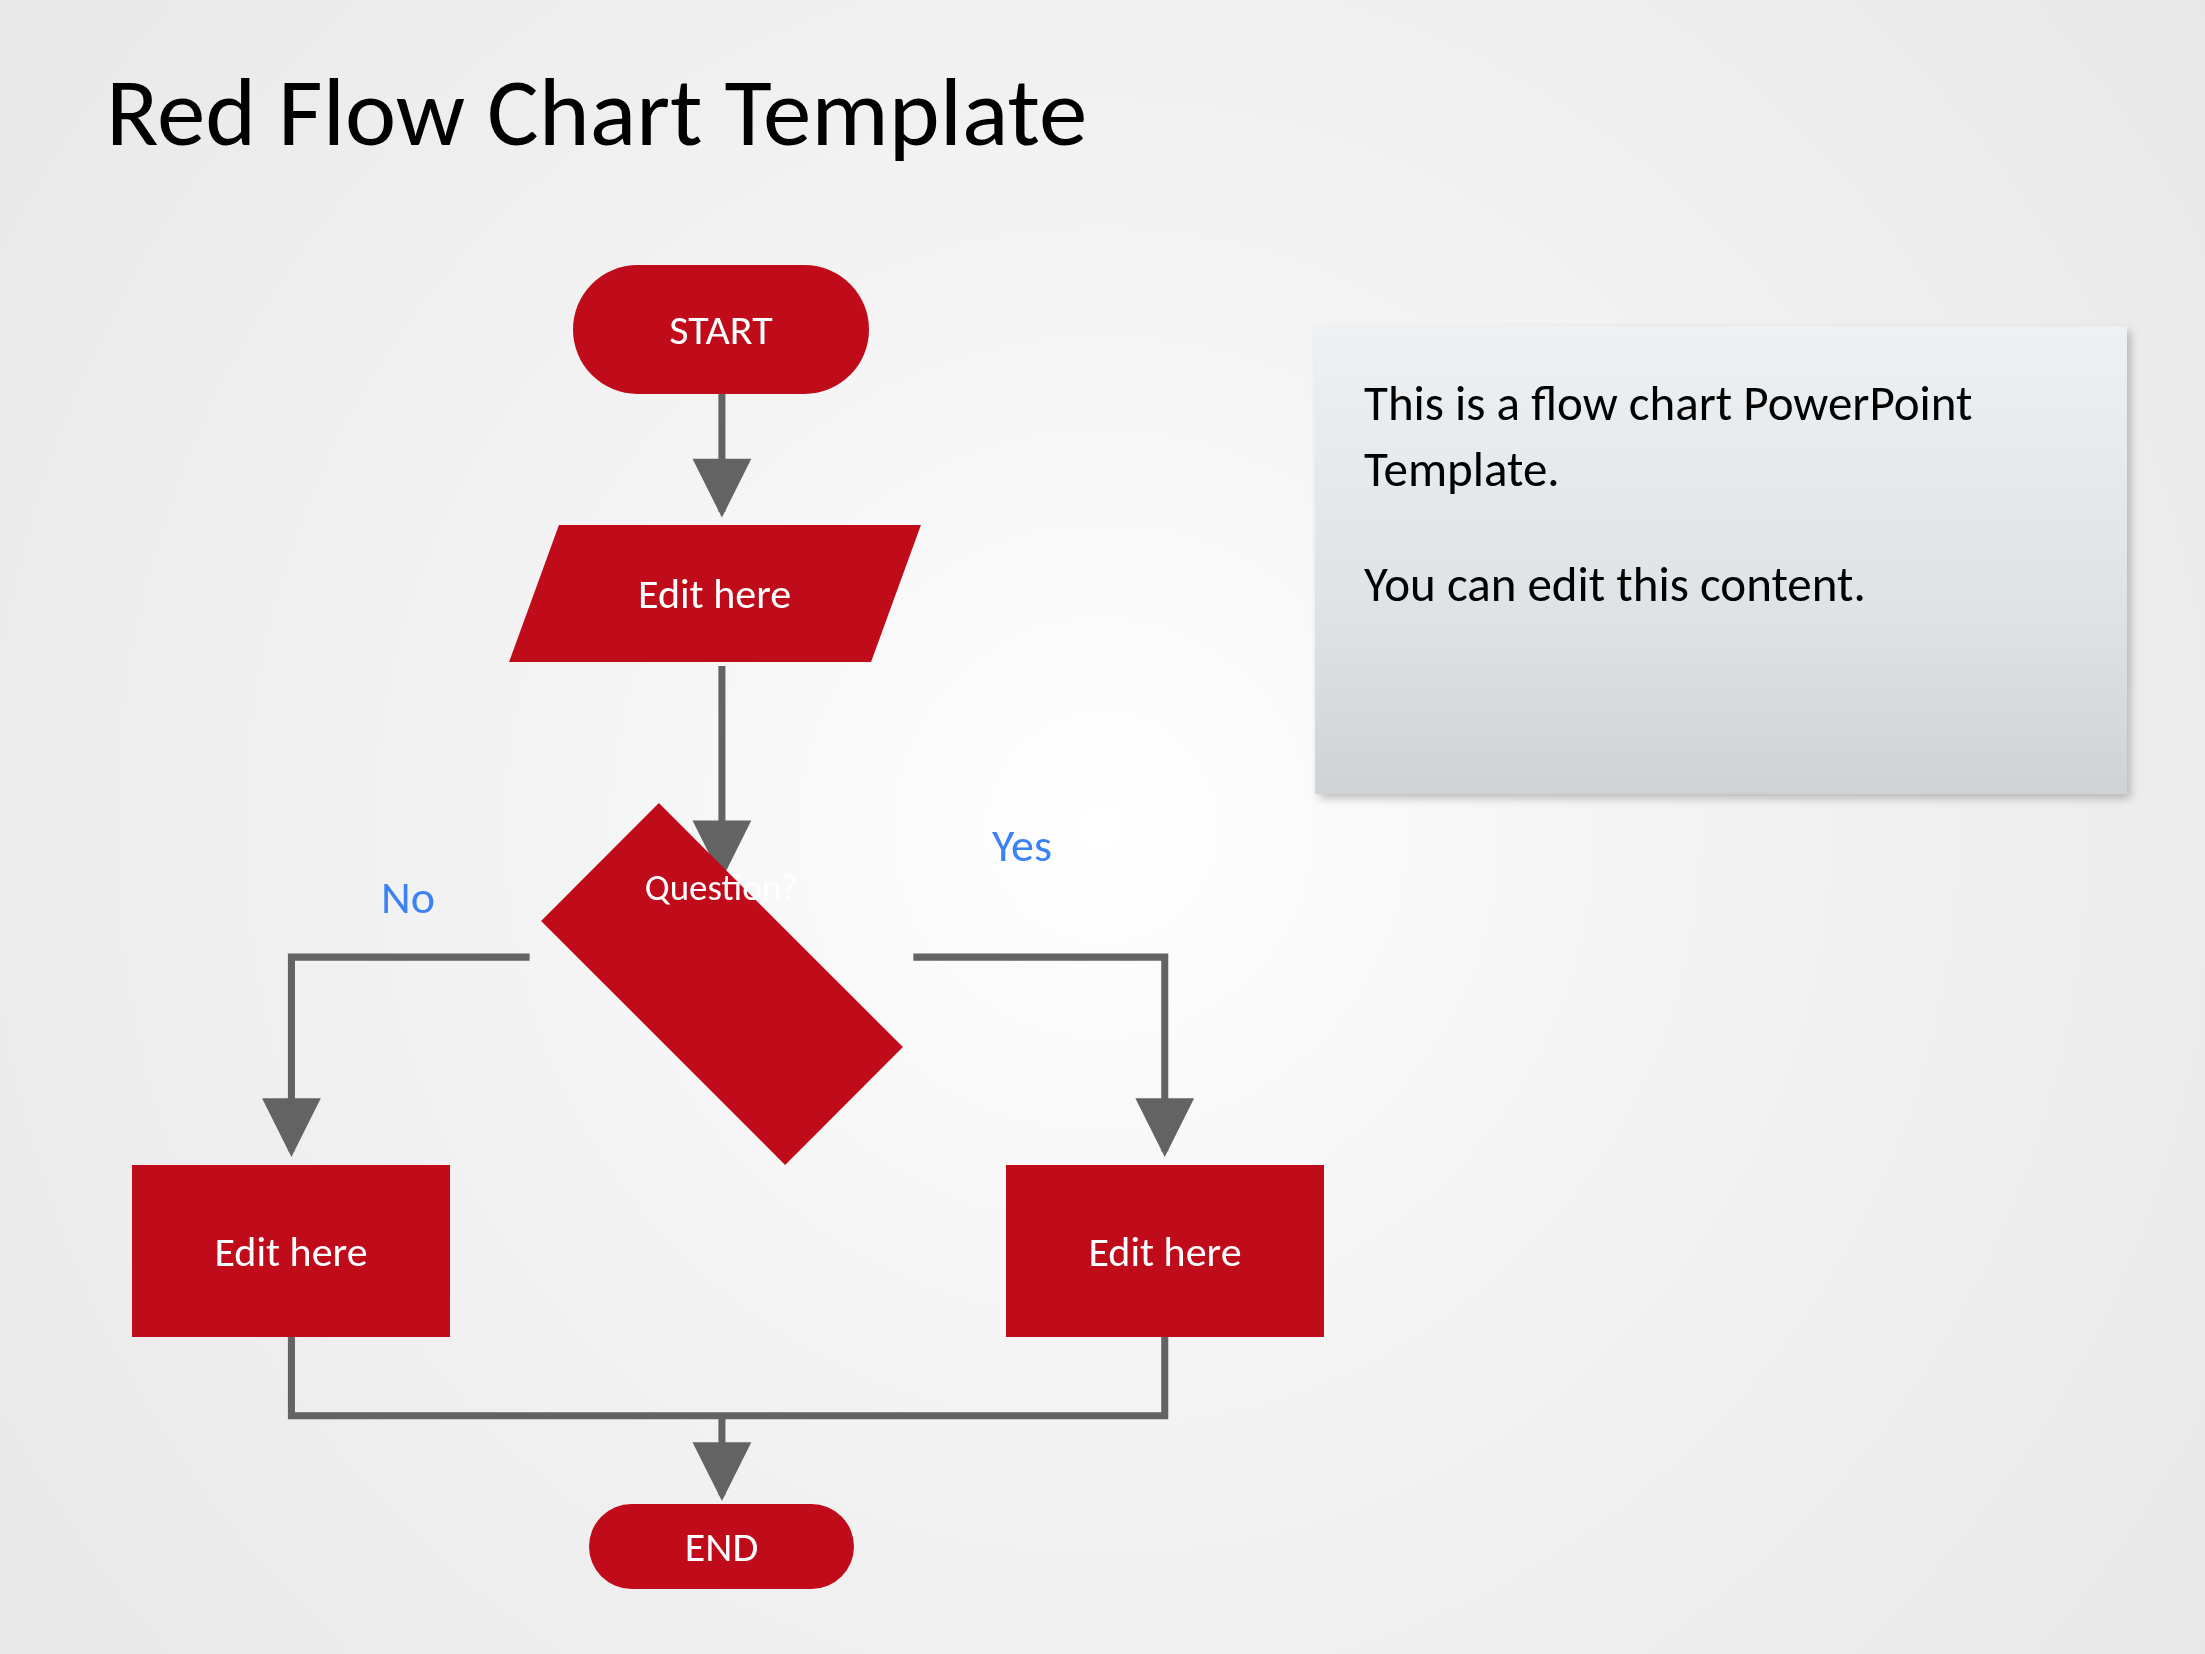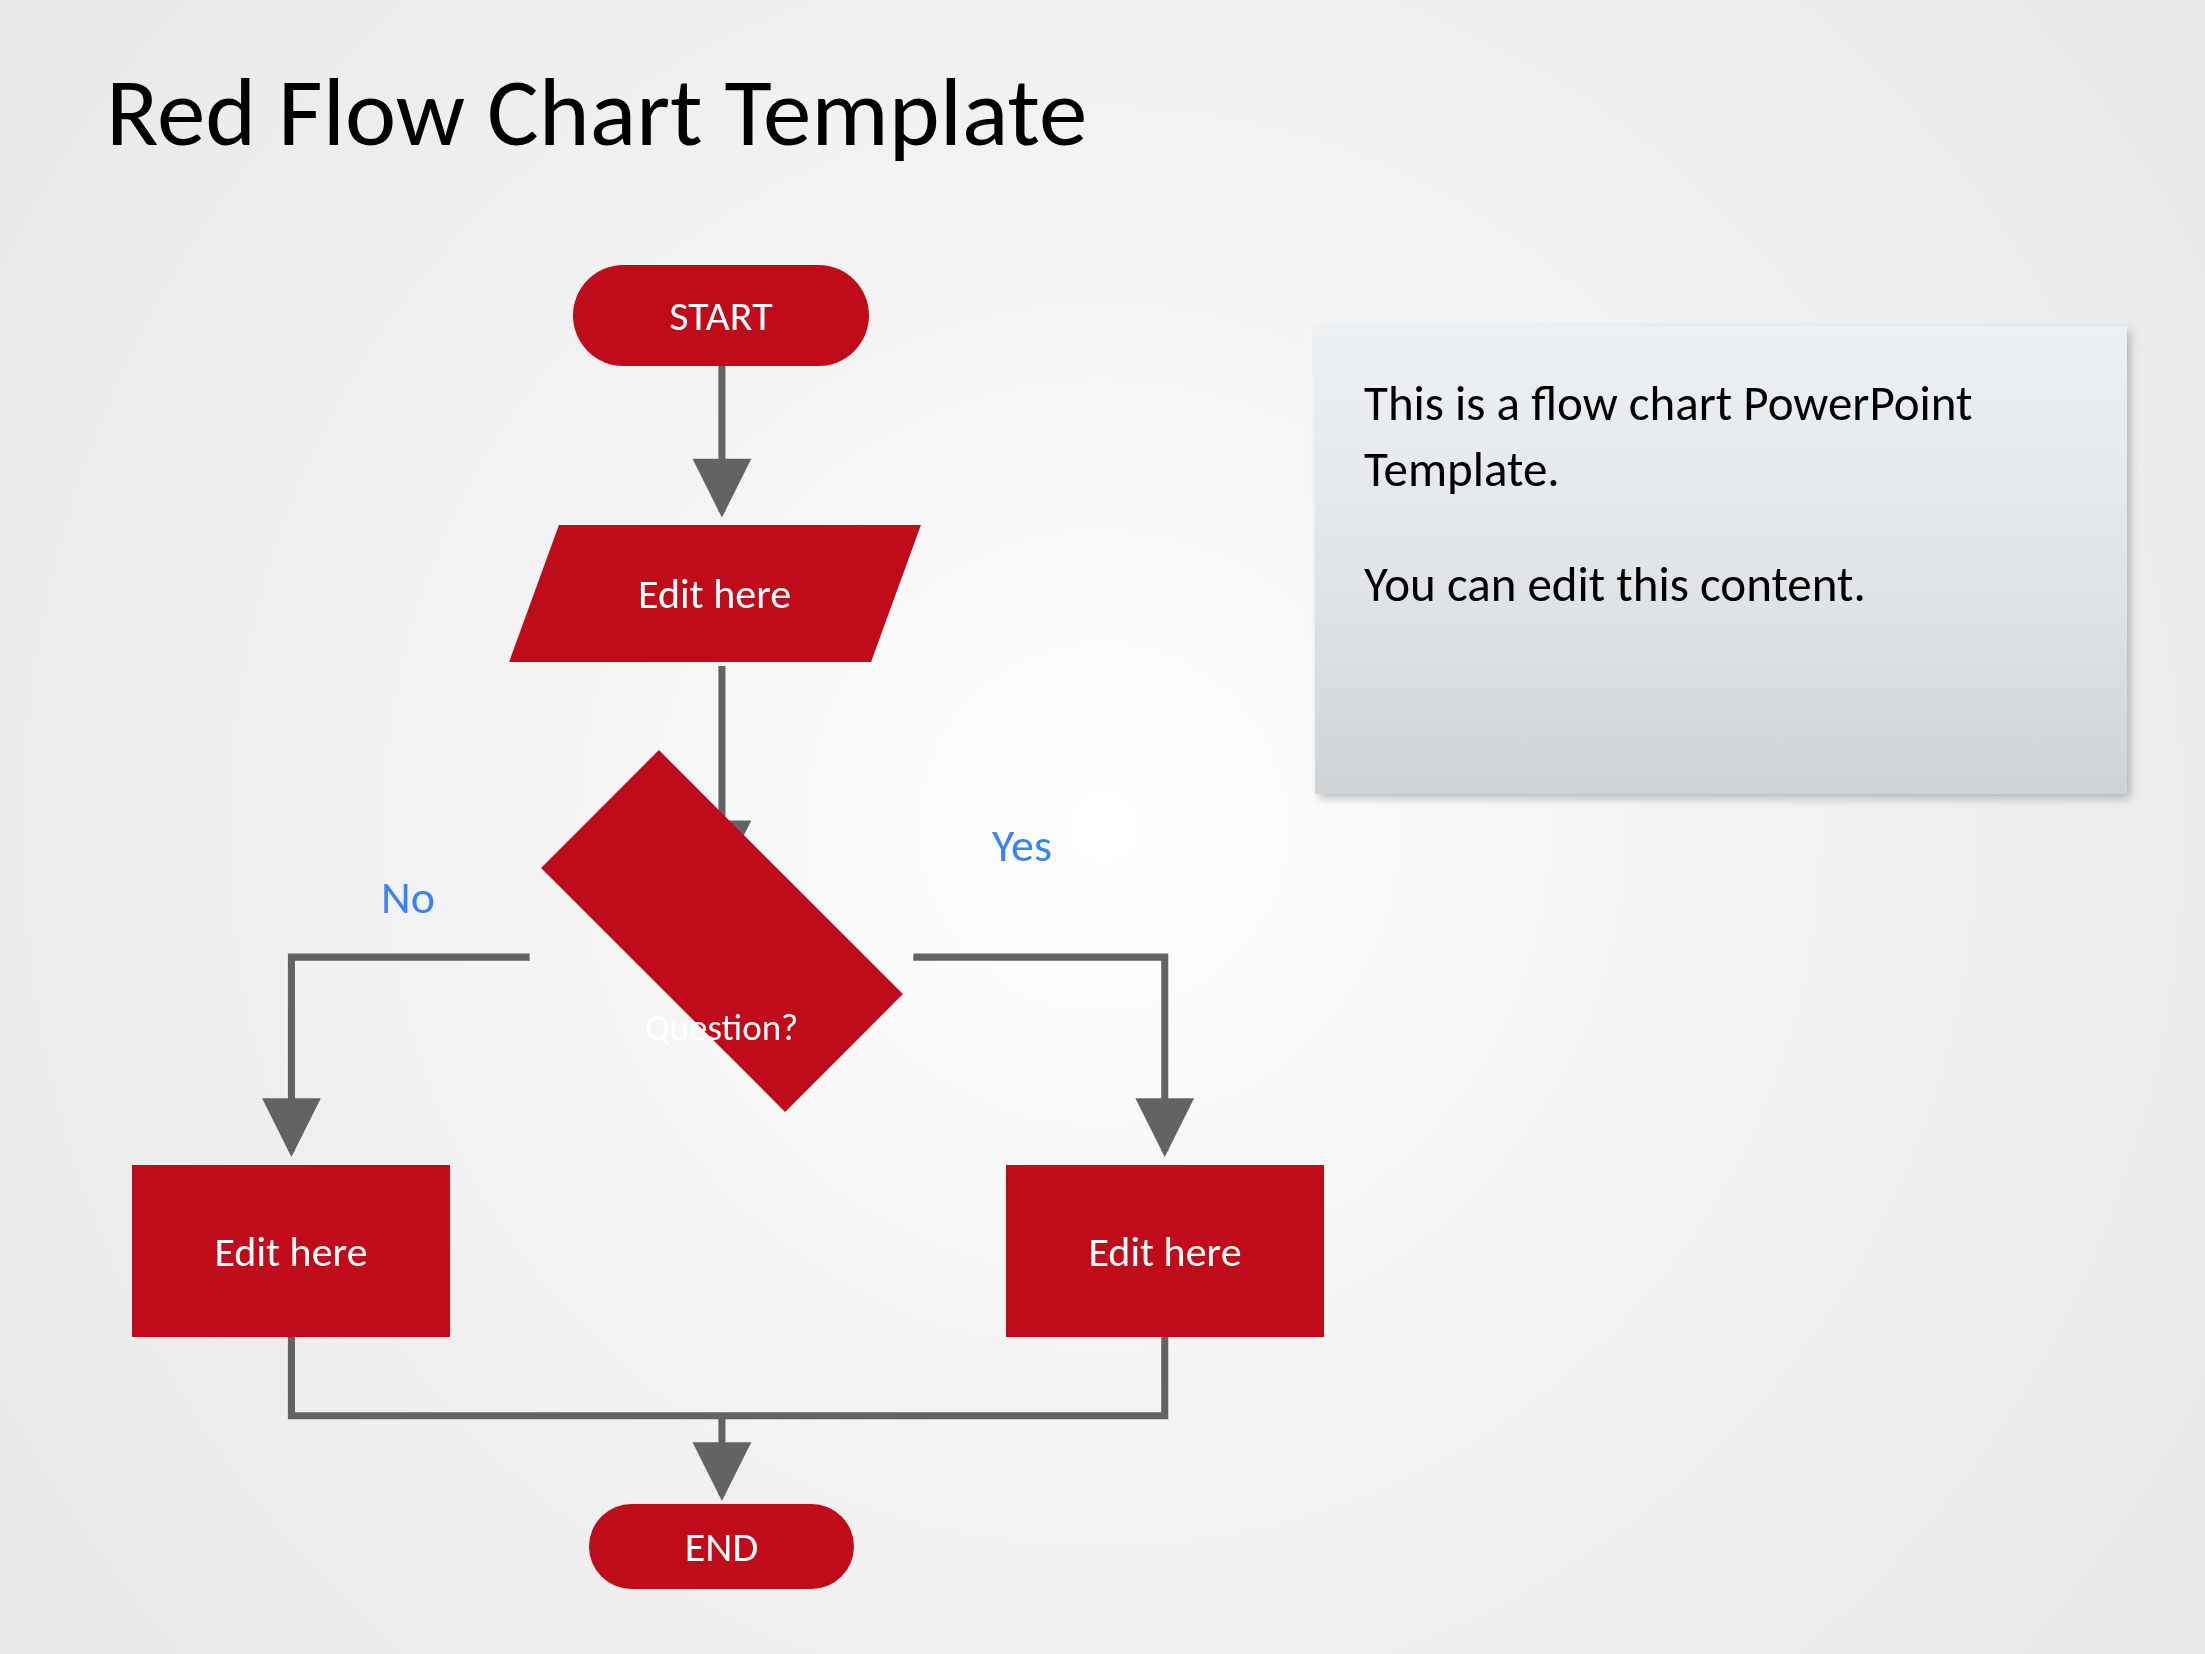--- a/index.html
+++ b/index.html
@@ -59,21 +59,21 @@
     transform:skewX(-20deg);
   }
   .parallelogram > span{ transform:skewX(20deg); display:block;}
   .diamond{
     background:#C00B1A;
     width:238px;height:238px;
     transform:rotate(45deg) scaleX(1.45) scaleY(0.7);
   }
   .diamond-wrap{
     position:absolute;
-    display:flex;align-items:flex-end;justify-content:center;
+    display:flex;align-items:flex-start;justify-content:center;
     pointer-events:auto;
   }
   .diamond-label{
     position:absolute;
     color:#fff;
     font-size:37px;
     pointer-events:none;
   }
   .branch-label{
     position:absolute;
@@ -109,21 +109,21 @@
 
   <polyline points="1035,1085 1320,1085 1320,1305" fill="none" stroke="#636363" stroke-width="8" marker-end="url(#arrow)"></polyline>
 
   <polyline points="330,1515 330,1605 818,1605" fill="none" stroke="#636363" stroke-width="8"></polyline>
   <polyline points="1320,1515 1320,1605 818,1605" fill="none" stroke="#636363" stroke-width="8"></polyline>
   <line x1="818" y1="1605" x2="818" y2="1695" stroke="#636363" stroke-width="8" marker-end="url(#arrow)"></line>
 </svg>
 
 <div class="flow">
 
-  <div class="node terminator" style="left:573px; top:265px; width:296px; height:101px;">
+  <div class="node terminator" style="left:573px; top:265px; width:296px; height:129px;">
     <span>START</span>
   </div>
 
   <div class="node parallelogram" style="left:534px; top:525px; width:362px; height:137px;">
     <span>Edit here</span>
   </div>
 
   <div class="diamond-wrap" style="left:545px; top:865px; width:353px; height:185px;">
     <div class="diamond"></div>
     <div class="diamond-label">Question?</div>

